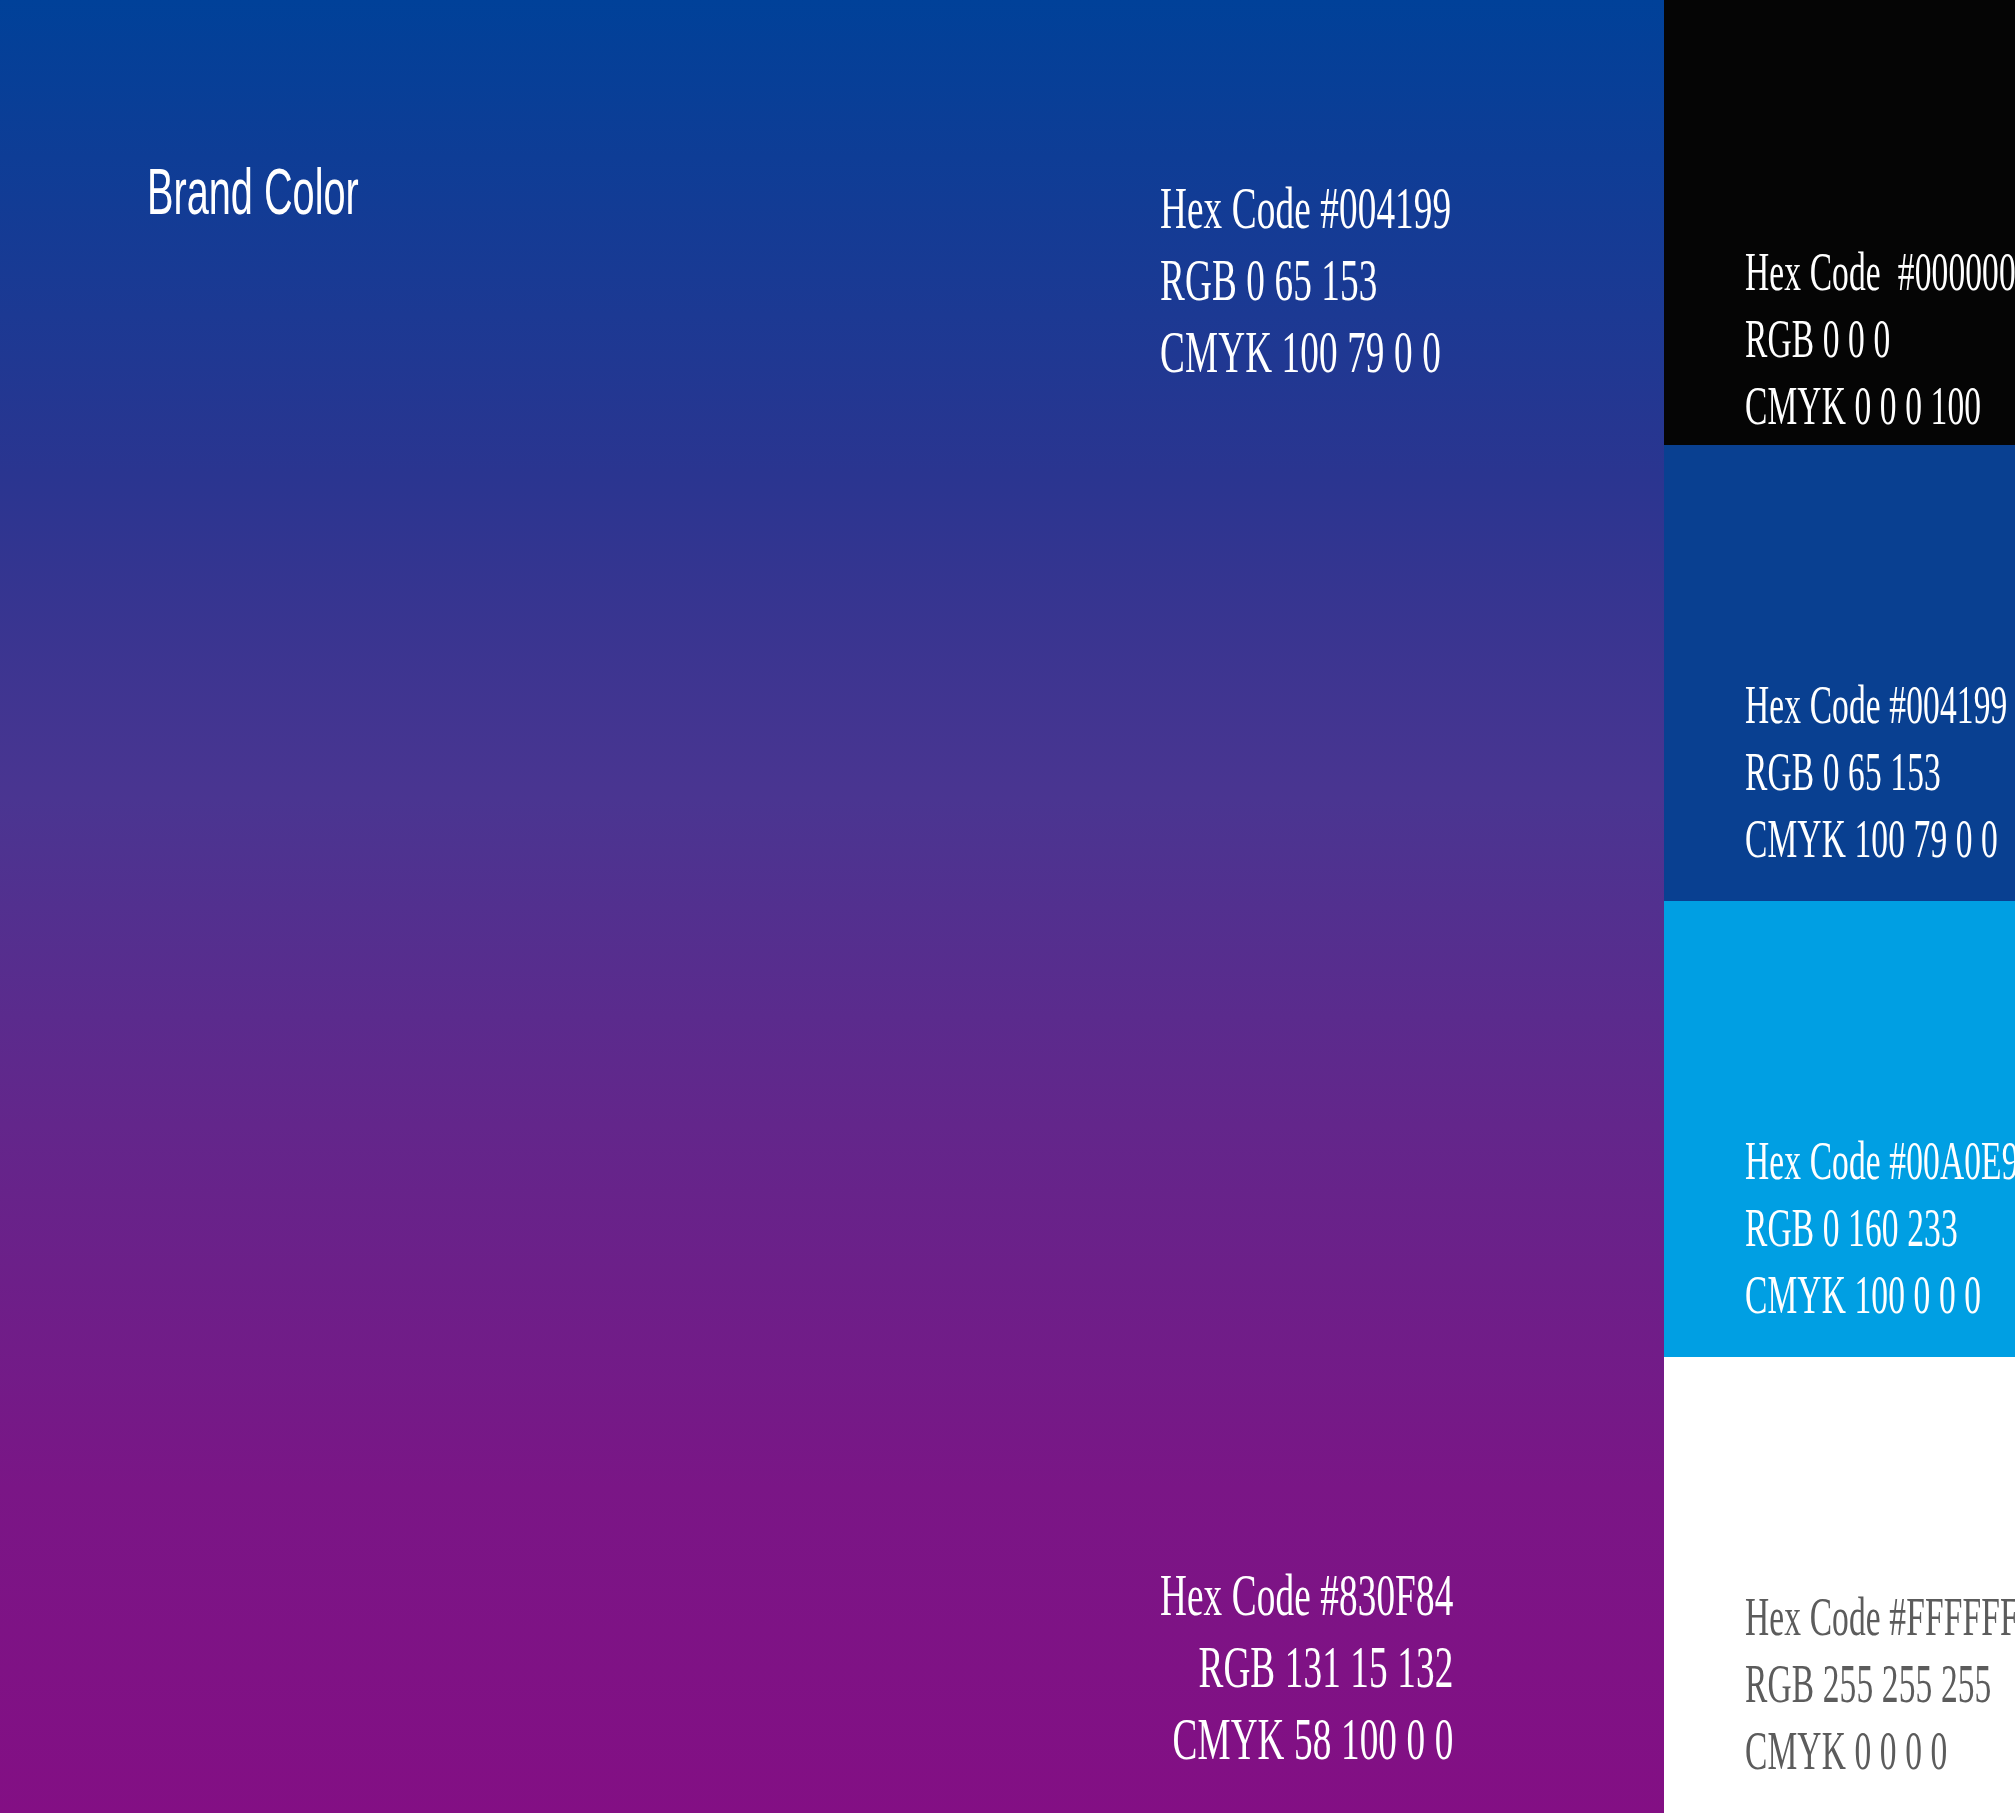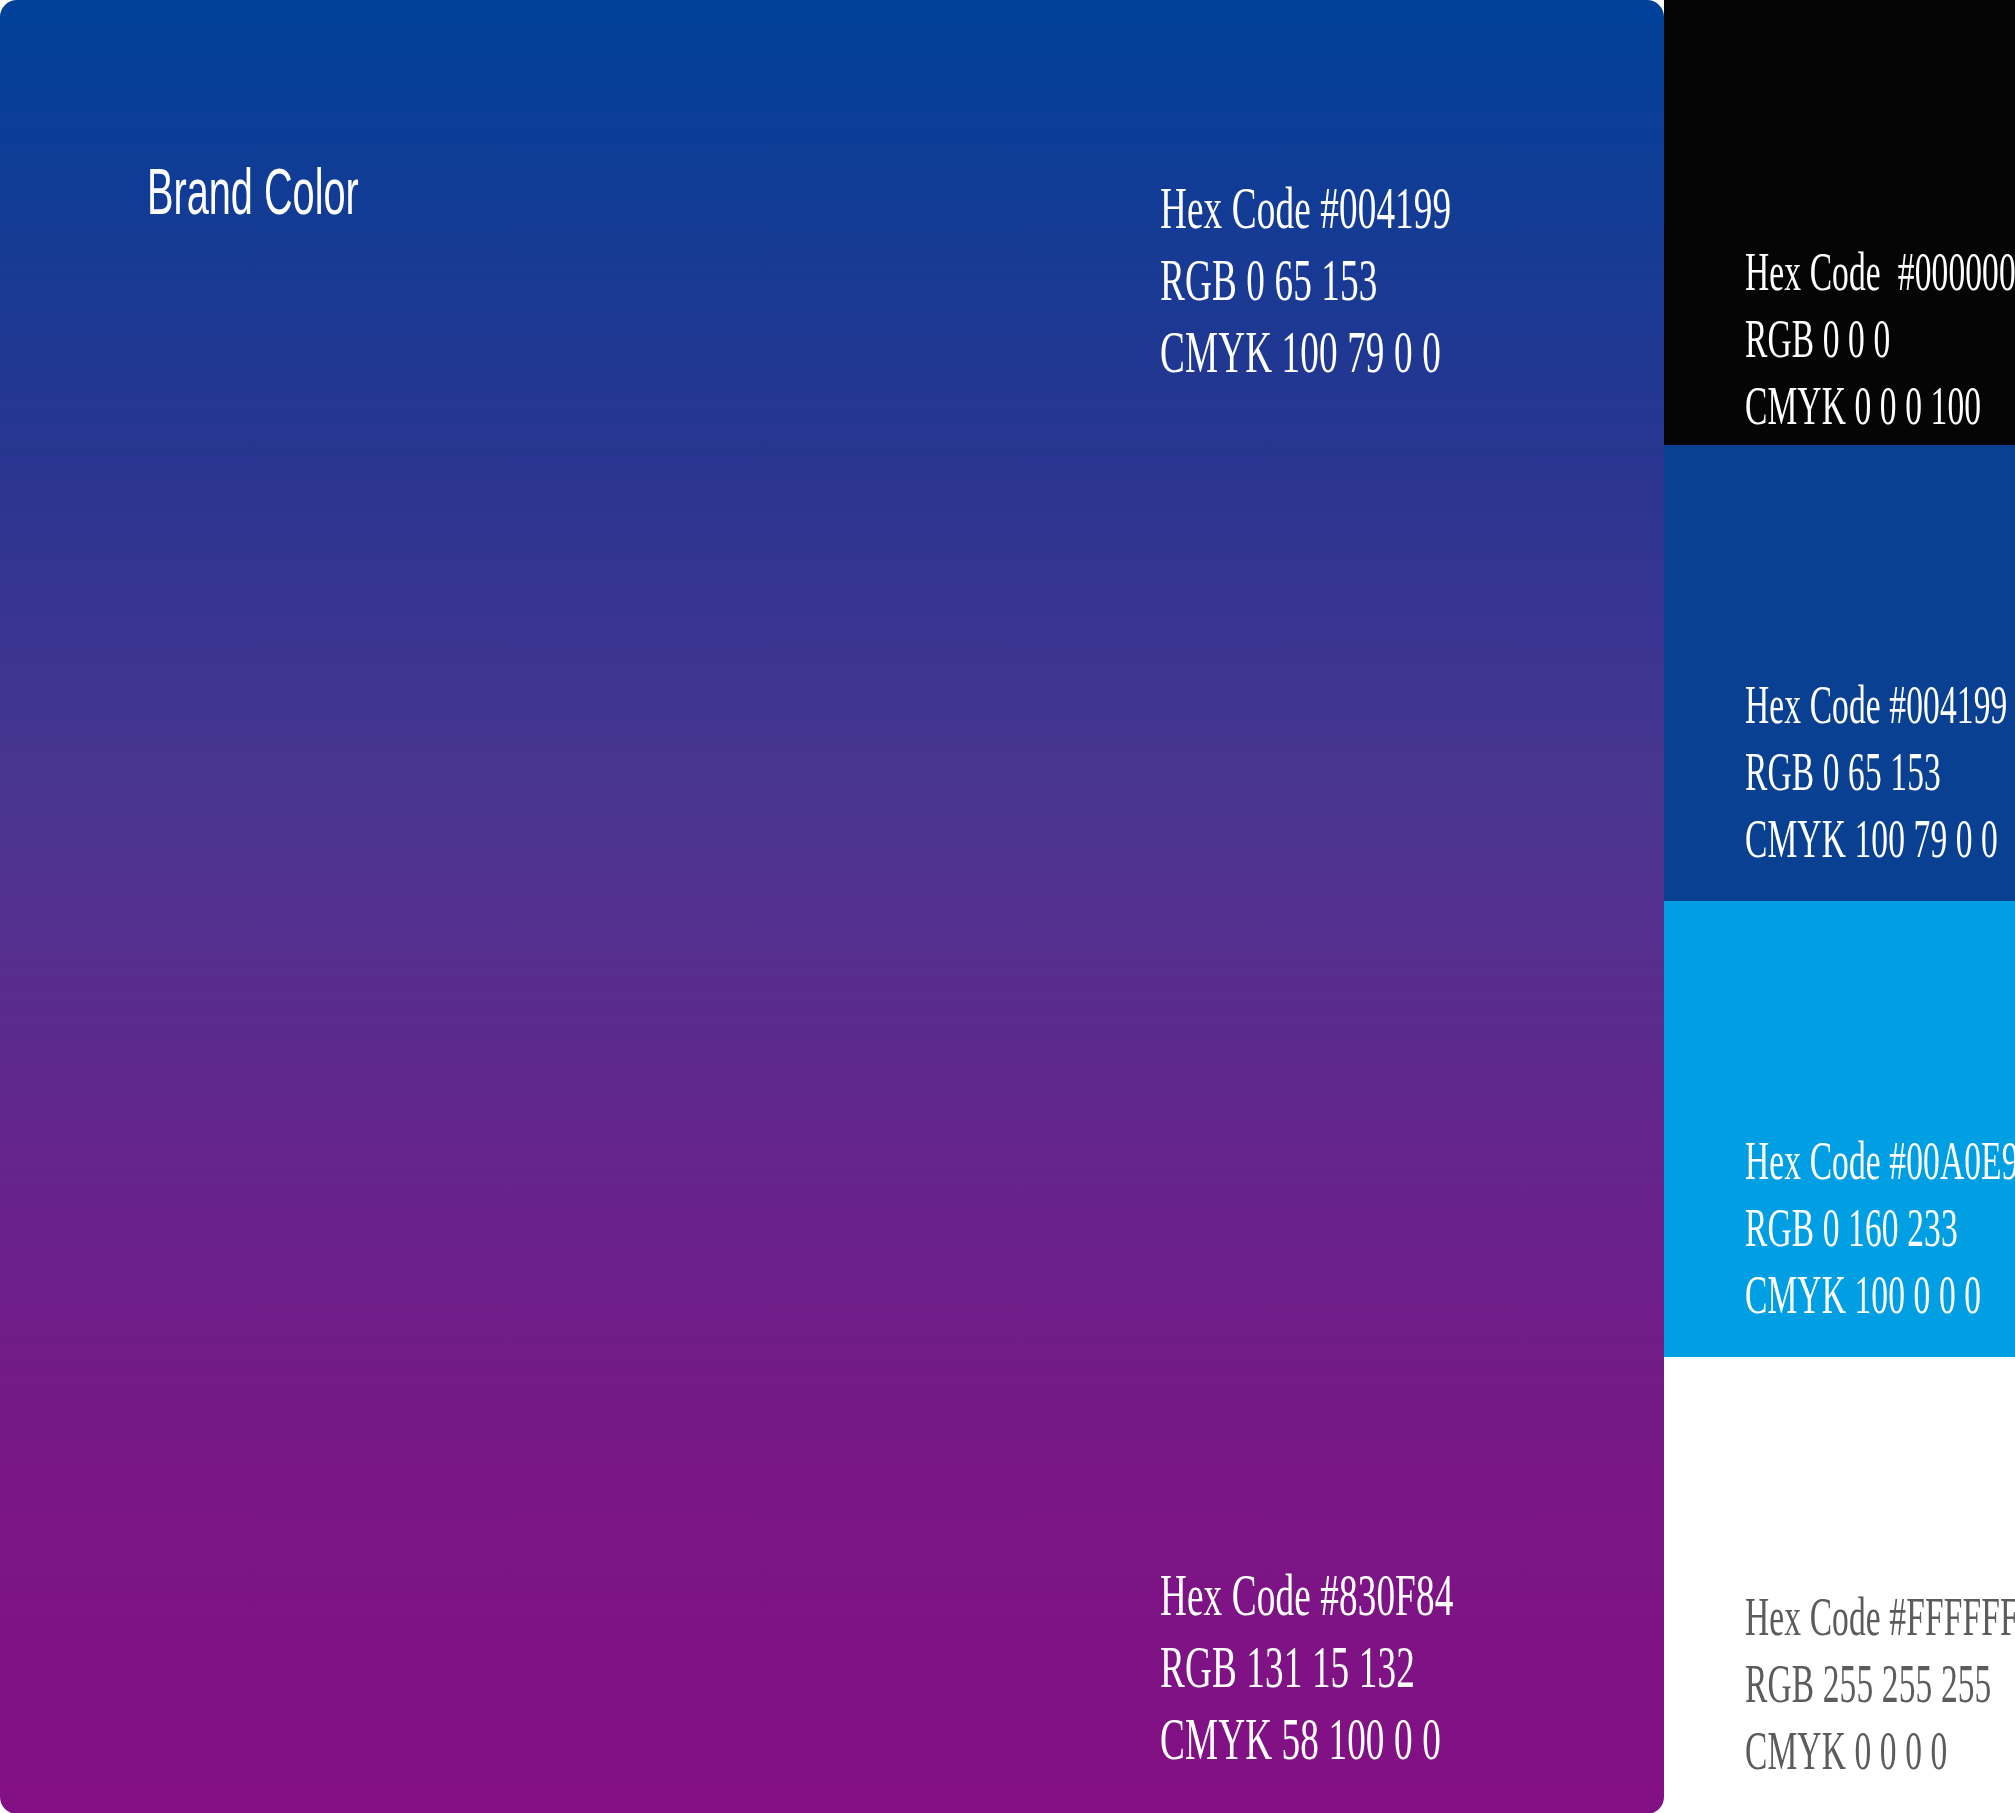--- a/index.html
+++ b/index.html
@@ -17,21 +17,20 @@
     height:1814px;
     overflow:hidden;
   }
 
   
   .gradient-panel {
     position:absolute;
     left:0; top:0;
     width:1664px; height:1814px;
     background:linear-gradient(180deg, #004199 0%, #2a3590 26%, #4a3591 44%, #63268b 62%, #7a1686 82%, #830F84 100%);
-    border-radius:17px;
   }
 
   
   .swatch-column {
     position:absolute;
     left:1664px; top:0;
     width:1560px; height:1814px;
     display:flex;
     flex-direction:column;
   }
@@ -75,21 +74,21 @@
   }
 
   
   .left-info { left:1160px; }
   .left-info .info-line {
     color:#ffffff;
     font-size:60px;
     line-height:58px;
   }
   .left-info-top    { top:165px; }
-  .left-info-bottom { top:1552px; }
+  .left-info-bottom { top:1552px;text-align:right; }
 
   
   .right-info { left:81px; }
   .right-info .info-line {
     font-size:54px;
     line-height:53px;
   }
   .on-dark  .info-line { color:#ffffff; }
   .on-light .info-line { color:#5c5c5c; }
 

